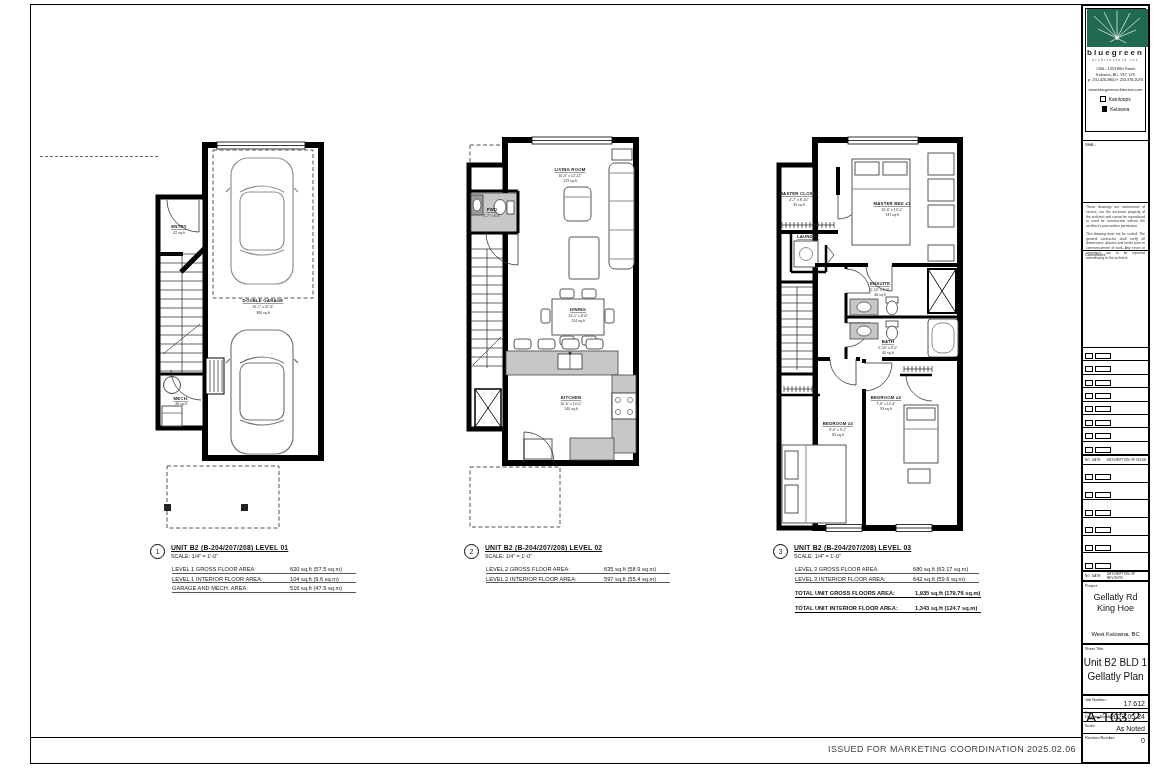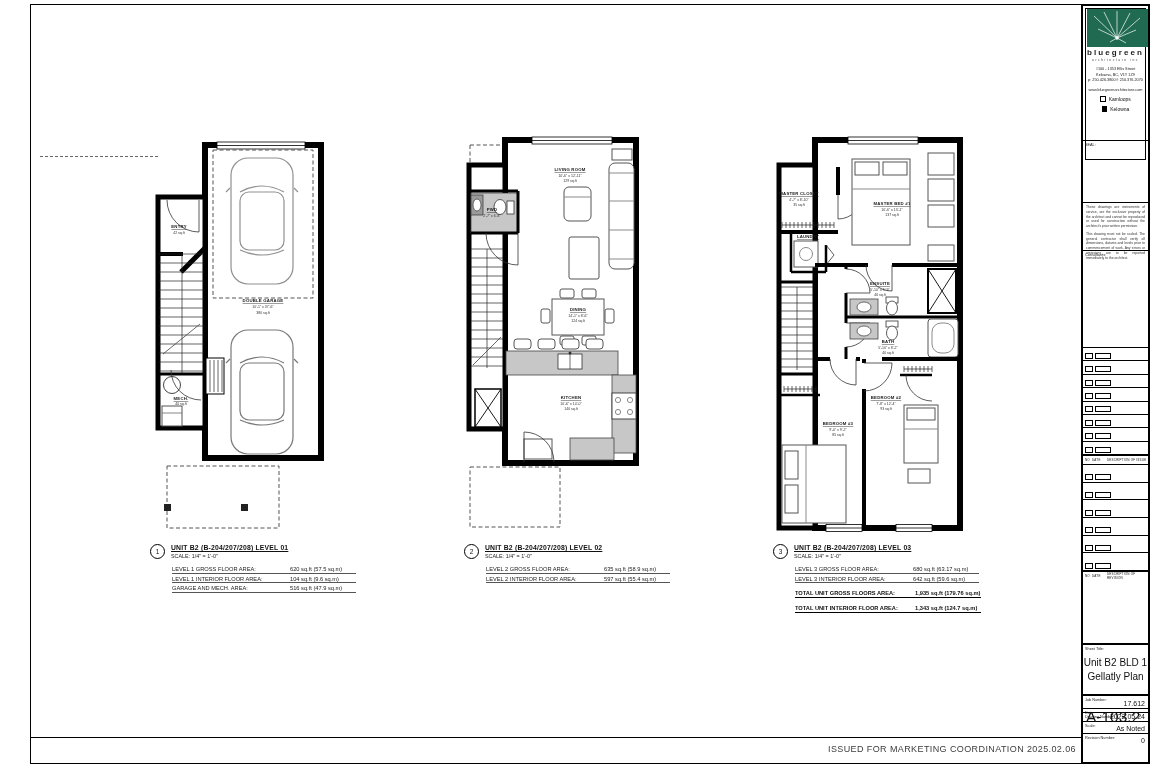--- a/index.html
+++ b/index.html
@@ -32,21 +32,21 @@
   .areas td.lbl { width:118px; }
   .areas td.val { width:66px; }
   .total-row { display:flex; width:186px; margin:7px 0 0 22px; border-bottom:1.4px solid #000; font-size:5.7px; font-weight:bold; color:#111; padding-bottom:1px; }
   .total-row .lbl { width:120px; }
   
   .footer-line { position:absolute; left:31px; top:737px; width:1050px; border-top:1px solid #000; }
   .footer-text { position:absolute; right:78px; top:744px; font-size:9px; letter-spacing:.4px; color:#3c3c3c; }
   
   .tb { position:absolute; left:1081px; top:4px; width:69px; height:760px; border:2px solid #000; background:#fff; }
   .sec { position:absolute; left:0; right:0; border-top:1px solid #000; }
-  .tb-top { position:absolute; top:2px; left:2px; right:2px; height:152px; border:1px solid #000; }
+  .tb-top { position:absolute; top:2px; left:2px; right:2px; height:124px; border:1px solid #000; }
   .firm-name { text-align:center; font-size:8px; font-weight:bold; letter-spacing:2.1px; color:#222; margin-top:1px; }
   .firm-sub { text-align:center; font-size:3.4px; letter-spacing:1.5px; color:#444; margin-top:1px; }
   .addr { text-align:center; font-size:3.8px; color:#222; line-height:1.5; margin-top:5px; }
   .site { text-align:center; font-size:3.8px; color:#222; margin-top:4px; }
   .office-row { display:flex; align-items:center; justify-content:center; margin-top:4px; font-size:5px; color:#111; }
   .cb { width:5.5px; height:5.5px; border:1px solid #000; margin-right:3px; }
   .cb.filled { background:#000; }
   .tiny-lab { font-size:3.8px; color:#222; padding:2px 0 0 2px; }
   .legal { font-size:3.4px; color:#333; line-height:1.4; text-align:justify; padding:2px 3px; }
   .legal p + p { margin-top:3px; }
@@ -487,20 +487,26 @@
             <span class="rb rb2"></span>
           </div>
       </div>
       <div class="rev-head">
         <span class="h1">NO</span>
         <span class="h2">DATE</span>
         <span class="h3">DESCRIPTION OF REVISION</span>
       </div>
     </div>
 
+    <div class="sec" style="top:574px;height:63px;border-top-width:2.5px">
+      <div class="tiny-lab">Project:</div>
+      <div class="proj-line" style="margin-top:4px">Gellatly Rd</div>
+      <div class="proj-line">King Hoe</div>
+      <div class="proj-loc">West Kelowna, BC</div>
+    </div>
 
     <div class="sec" style="top:637px;height:51px;border-top-width:2px">
       <div class="tiny-lab">Sheet Title:</div>
       <div class="sheet-line" style="margin-top:5px">Unit B2 BLD 1</div>
       <div class="sheet-line">Gellatly Plan</div>
     </div>
 
     <div class="sec" style="top:688px;height:14px;border-top-width:2px">
       <div class="tiny-lab">Job Number:</div>
       <div class="fval">17.612</div>

